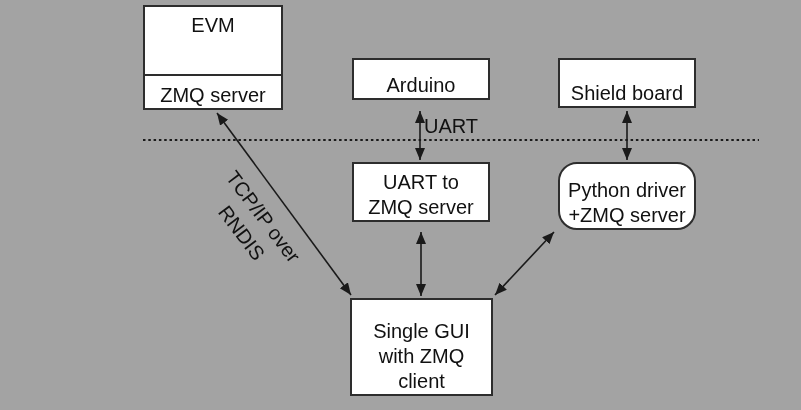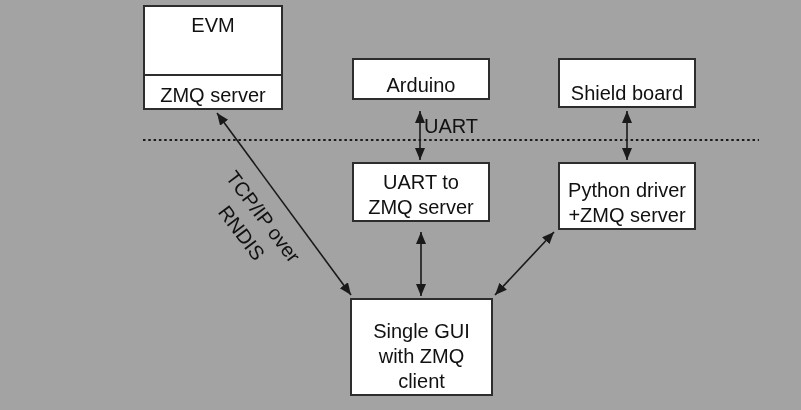--- a/index.html
+++ b/index.html
@@ -49,21 +49,21 @@
     left: 143px; top: 5px; width: 140px; height: 105px;
     align-items: flex-start;
     padding-top: 6px;
   }
   .box.evm-sub {
     left: 143px; top: 74px; width: 140px; height: 36px;
   }
   .box.arduino { left: 352px; top: 58px; width: 138px; height: 42px; }
   .box.shield  { left: 558px; top: 58px; width: 138px; height: 50px; }
   .box.uartzmq { left: 352px; top: 162px; width: 138px; height: 60px; }
-  .box.pydrv   { left: 558px; top: 162px; width: 138px; height: 68px; }
+  .box.pydrv   { left: 558px; top: 162px; width: 138px; height: 68px; border-radius: 19px; }
   .box.gui     { left: 350px; top: 298px; width: 143px; height: 98px; }
   .floating-label {
     position: absolute;
     font-size: 20px;
     line-height: 24px;
     white-space: pre-line;
   }
   .lbl-usb   { left: 28px;  top: 128px; }
   .lbl-uart  { left: 424px; top: 114px; }
   .lbl-ft232 { left: 637px; top: 114px; }

